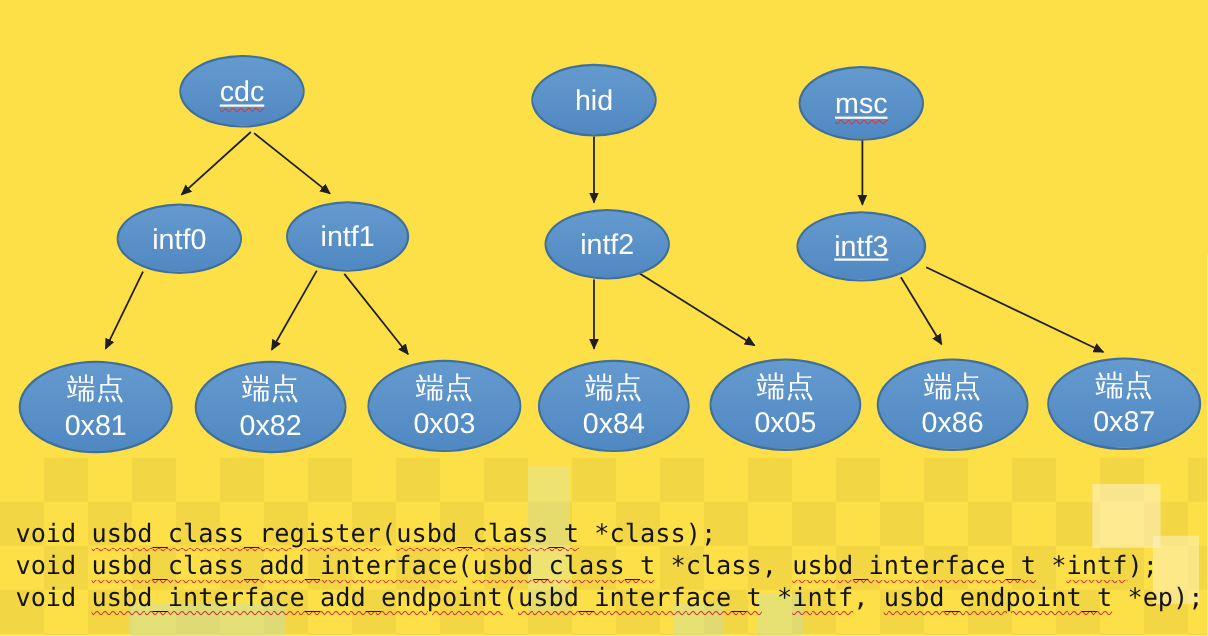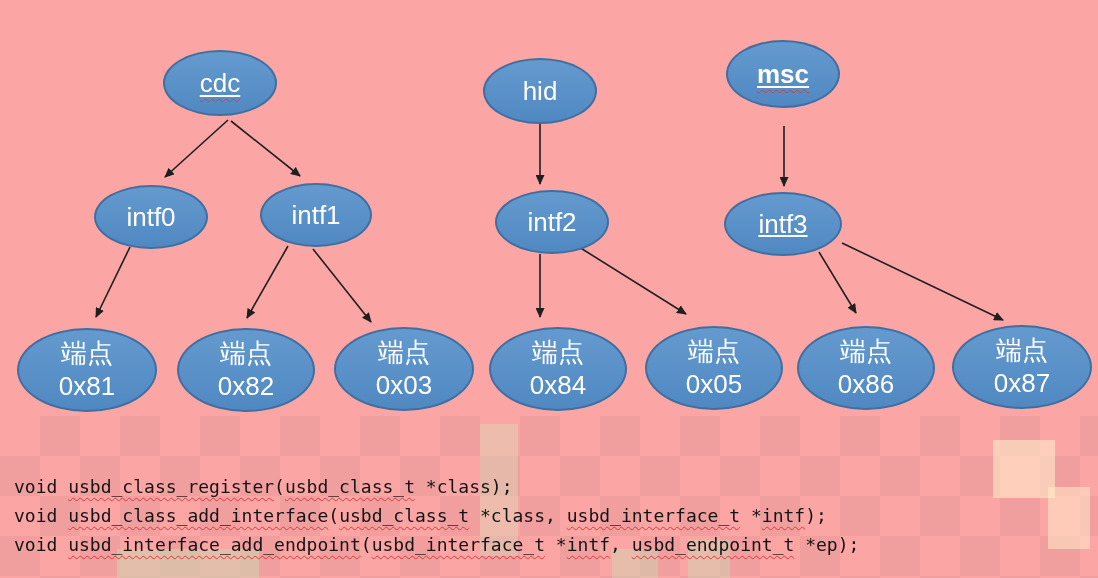--- a/index.html
+++ b/index.html
@@ -1,18 +1,18 @@
 <!DOCTYPE html>
 <html style="--node_fill_top: #649ace; --node_fill_bottom: #5088c2; --node_border: #3f6f9f; --node_text: #ffffff; --arrow: #1f1f1f; --squiggle: #d43c3c; --code_text: #141414; --background: #ffffff;"><head>
 <meta charset="utf-8">
 <style>
   html,body { margin:0; padding:0; background:#fff; }
   .screen {
     position:relative; width:1098px; height:578px; overflow:hidden;
-    background:#fca5a5; font-family:"Liberation Sans", sans-serif;
+    background:#fde047; font-family:"Liberation Sans", sans-serif;
   }
   
   .checker {
     position:absolute; left:0; top:416px; width:1098px; height:162px;
     background: conic-gradient(rgba(0,0,0,0.045) 25%, rgba(0,0,0,0) 0 50%, rgba(0,0,0,0.045) 0 75%, rgba(0,0,0,0) 0) 0 0 / 80px 80px;
   }
   .patch { position:absolute; }
 
   .arrow-layer { position:absolute; left:0; top:0; width:1098px; height:578px; }
   .arrow-layer line { stroke: var(--arrow, #1f1f1f); stroke-width:1.6; }
@@ -28,21 +28,21 @@
   }
   .node .line { font-size:26px; line-height:33px; white-space:nowrap; }
   .u-line  { text-decoration-line: underline; text-decoration-thickness:1.5px; text-underline-offset:3px; }
   .u-wavy  { text-decoration-line: underline; text-decoration-style: wavy;
              text-decoration-color: var(--squiggle,#d43c3c); text-decoration-thickness:1px;
              text-underline-offset:6px; }
 
   .code-block {
     position:absolute; left:14px; top:472px;
     font-family:"DejaVu Sans Mono", "Liberation Mono", monospace;
-    font-size:18px; line-height:29px; color:#141414; white-space:pre;
+    font-size:23px; line-height:29px; color:#141414; white-space:pre;
   }
   .code-block .sq {
     text-decoration-line: underline; text-decoration-style: wavy;
     text-decoration-color: var(--squiggle,#d43c3c); text-decoration-thickness:1px;
     text-underline-offset:4px;
   }
 </style>
 </head>
 <body>
 
@@ -77,24 +77,24 @@
       <line x1="842" y1="243" x2="1003" y2="320" marker-end="url(#ah)"></line>
     </svg>
 
   <div id="nodes">
       <div class="node" style="left: 163px; top: 50px; width: 114px; height: 66px;">
         <div class="line"><span class="u-line"><span class="u-wavy">cdc</span></span></div>
       </div>
       <div class="node" style="left: 483px; top: 58px; width: 114px; height: 66px;">
         <div class="line">hid</div>
       </div>
-      <div class="node" style="left: 726px; top: 40px; width: 114px; height: 68px; font-weight: bold;">
+      <div class="node" style="left: 726px; top: 60px; width: 114px; height: 68px;">
         <div class="line"><span class="u-line"><span class="u-wavy">msc</span></span></div>
       </div>
-      <div class="node" style="left: 94px; top: 185px; width: 114px; height: 64px;">
+      <div class="node" style="left: 106px; top: 185px; width: 114px; height: 64px;">
         <div class="line">intf0</div>
       </div>
       <div class="node" style="left: 260px; top: 183px; width: 112px; height: 64px;">
         <div class="line">intf1</div>
       </div>
       <div class="node" style="left: 495px; top: 190px; width: 114px; height: 64px;">
         <div class="line">intf2</div>
       </div>
       <div class="node" style="left: 724px; top: 192px; width: 118px; height: 64px; text-decoration: underline;">
         <div class="line">intf3</div>

